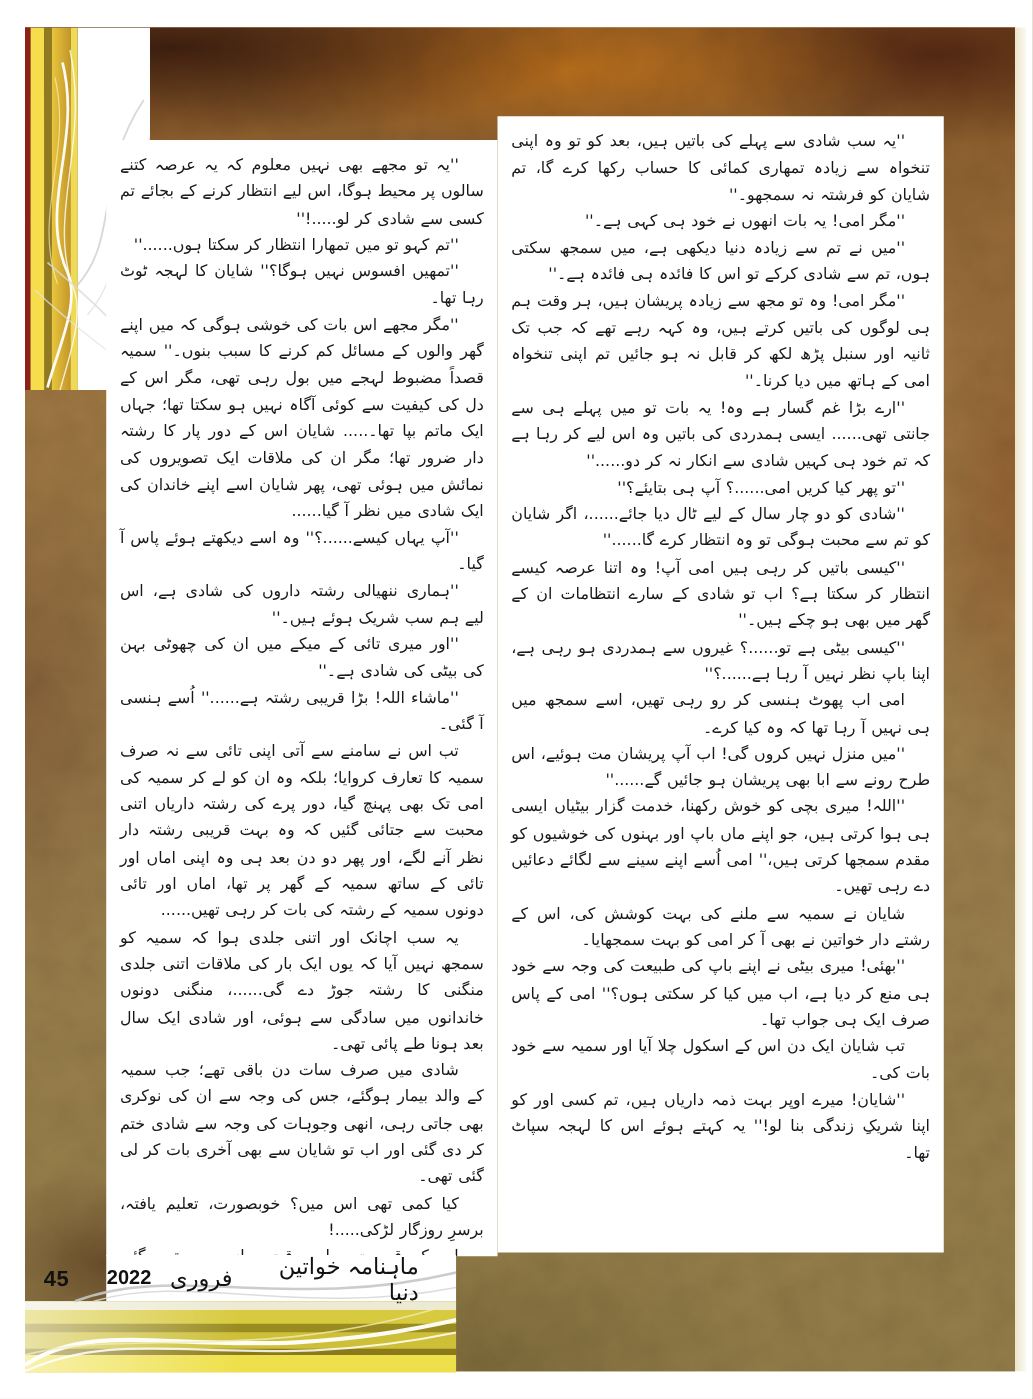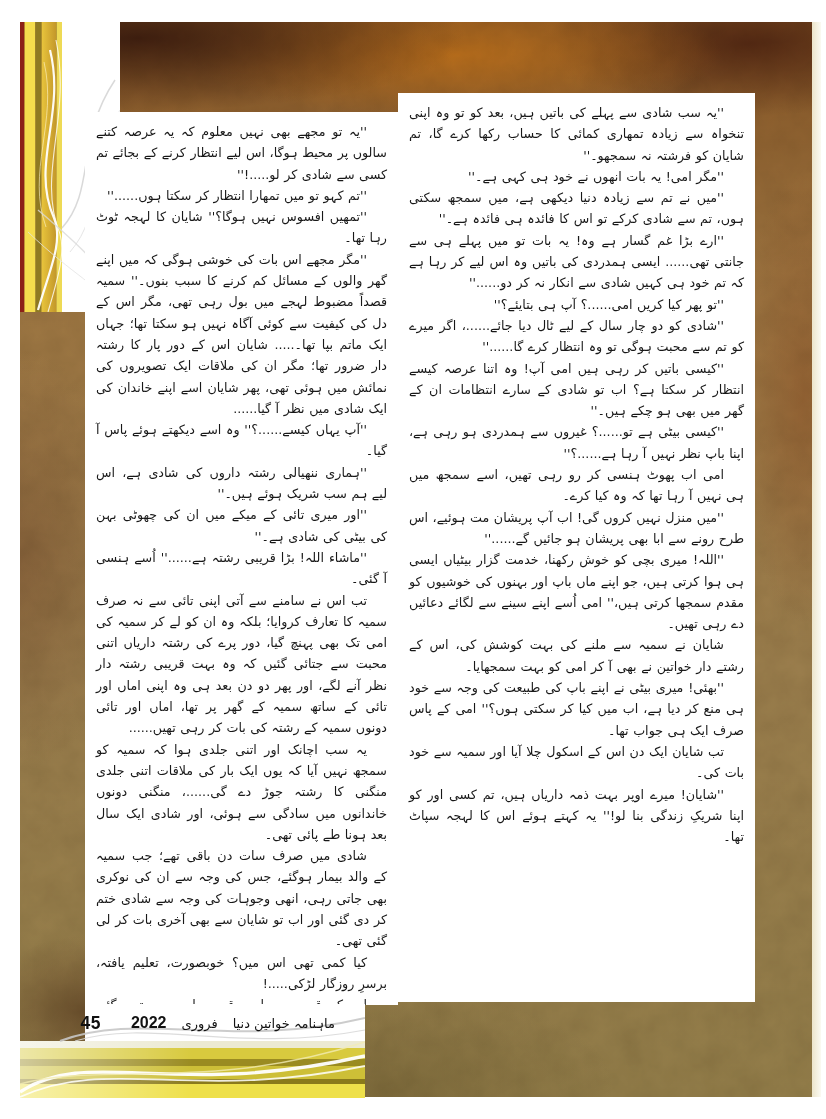--- a/index.html
+++ b/index.html
@@ -37,21 +37,21 @@
     padding:9px 11px 8px 11px;box-sizing:border-box;overflow:hidden;}
   .col p{margin:0;text-indent:20px;word-spacing:.5px;}
   .col-left{left:85px;top:112px;width:313px;height:893px;}
   .col-right{left:398px;top:93px;width:357px;height:909px;}
 
   
   .footer{position:absolute;left:20px;top:1004px;width:345px;height:94px;}
   .footer svg{position:absolute;inset:0;}
   .footer-text{position:absolute;right:30px;top:6px;height:26px;direction:rtl;
     display:flex;align-items:center;gap:15px;color:#111;}
-  .footer-text .urdu{font-size:13px;}
+  .footer-text .urdu{font-size:18px;}
   .footer-text .num{font-family:"Liberation Sans",sans-serif;font-weight:bold;font-size:16px;margin-left:15px;}
   .footer-text .pagenum{font-size:17.5px;letter-spacing:.5px;}
 </style>
 </head>
 <body>
 
 <div class="stage">
 
   <div class="paper">
     <svg class="noise" width="792" height="1075" aria-hidden="true">
@@ -91,23 +91,24 @@
       <path d="M18,188 C60,224 84,244 100,284" stroke="#d9d9d9" stroke-width="1.4" fill="none" opacity="0.8"></path>
       <path d="M8,210 C54,254 80,264 98,290" stroke="#e4e4e4" stroke-width="1" fill="none" opacity="0.8"></path>
     </svg>
     <div class="side-label">کہانیاں</div>
   </div>
 
   <div class="col col-right" lang="ur">
       <p>''یہ سب شادی سے پہلے کی باتیں ہیں، بعد کو تو وہ اپنی تنخواہ سے زیادہ تمھاری کمائی کا حساب رکھا کرے گا، تم شایان کو فرشتہ نہ سمجھو۔''</p>
       <p>''مگر امی! یہ بات انھوں نے خود ہی کہی ہے۔''</p>
       <p>''میں نے تم سے زیادہ دنیا دیکھی ہے، میں سمجھ سکتی ہوں، تم سے شادی کرکے تو اس کا فائدہ ہی فائدہ ہے۔''</p>
+      <p>''مگر امی! وہ تو مجھ سے زیادہ پریشان ہیں، ہر وقت ہم ہی لوگوں کی باتیں کرتے ہیں، وہ کہہ رہے تھے کہ جب تک ثانیہ اور سنبل پڑھ لکھ کر قابل نہ ہو جائیں تم اپنی تنخواہ امی کے ہاتھ میں دیا کرنا۔''</p>
       <p>''ارے بڑا غم گسار ہے وہ! یہ بات تو میں پہلے ہی سے جانتی تھی...... ایسی ہمدردی کی باتیں وہ اس لیے کر رہا ہے کہ تم خود ہی کہیں شادی سے انکار نہ کر دو......''</p>
       <p>''تو پھر کیا کریں امی......؟ آپ ہی بتایئے؟''</p>
-      <p>''شادی کو دو چار سال کے لیے ٹال دیا جائے......، اگر میرے کو تم سے محبت ہوگی تو وہ انتظار کرے گا......''</p>
+      <p>''شادی کو دو چار سال کے لیے ٹال دیا جائے......، اگر شایان کو تم سے محبت ہوگی تو وہ انتظار کرے گا......''</p>
       <p>''کیسی باتیں کر رہی ہیں امی آپ! وہ اتنا عرصہ کیسے انتظار کر سکتا ہے؟ اب تو شادی کے سارے انتظامات ان کے گھر میں بھی ہو چکے ہیں۔''</p>
       <p>''کیسی بیٹی ہے تو......؟ غیروں سے ہمدردی ہو رہی ہے، اپنا باپ نظر نہیں آ رہا ہے......؟''</p>
       <p>امی اب پھوٹ ہنسی کر رو رہی تھیں، اسے سمجھ میں ہی نہیں آ رہا تھا کہ وہ کیا کرے۔</p>
       <p>''میں منزل نہیں کروں گی! اب آپ پریشان مت ہوئیے، اس طرح رونے سے ابا بھی پریشان ہو جائیں گے......''</p>
       <p>''اللہ! میری بچی کو خوش رکھنا، خدمت گزار بیٹیاں ایسی ہی ہوا کرتی ہیں، جو اپنے ماں باپ اور بہنوں کی خوشیوں کو مقدم سمجھا کرتی ہیں،'' امی اُسے اپنے سینے سے لگائے دعائیں دے رہی تھیں۔</p>
       <p>شایان نے سمیہ سے ملنے کی بہت کوشش کی، اس کے رشتے دار خواتین نے بھی آ کر امی کو بہت سمجھایا۔</p>
       <p>''بھئی! میری بیٹی نے اپنے باپ کی طبیعت کی وجہ سے خود ہی منع کر دیا ہے، اب میں کیا کر سکتی ہوں؟'' امی کے پاس صرف ایک ہی جواب تھا۔</p>
       <p>تب شایان ایک دن اس کے اسکول چلا آیا اور سمیہ سے خود بات کی۔</p>
       <p>''شایان! میرے اوپر بہت ذمہ داریاں ہیں، تم کسی اور کو اپنا شریکِ زندگی بنا لو!'' یہ کہتے ہوئے اس کا لہجہ سپاٹ تھا۔</p>
     </div>

